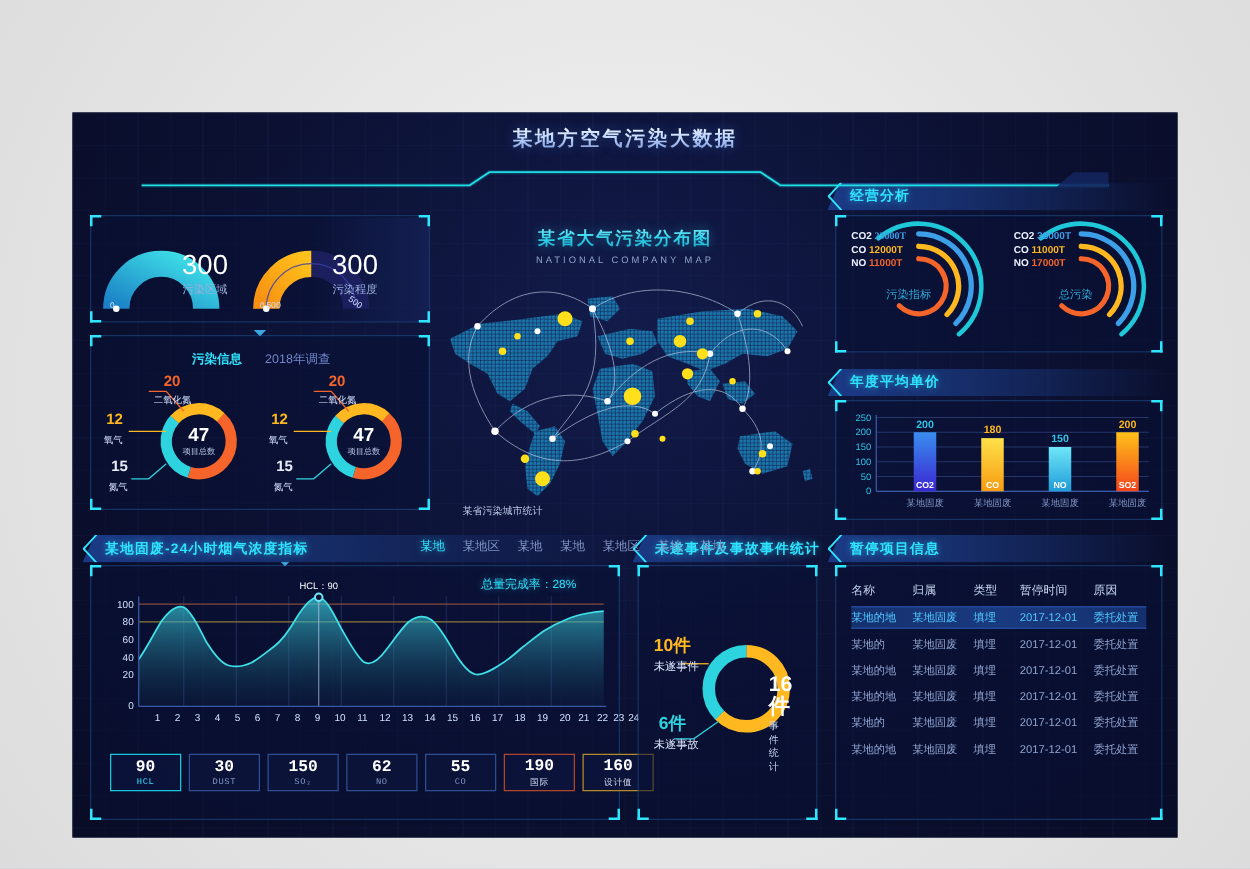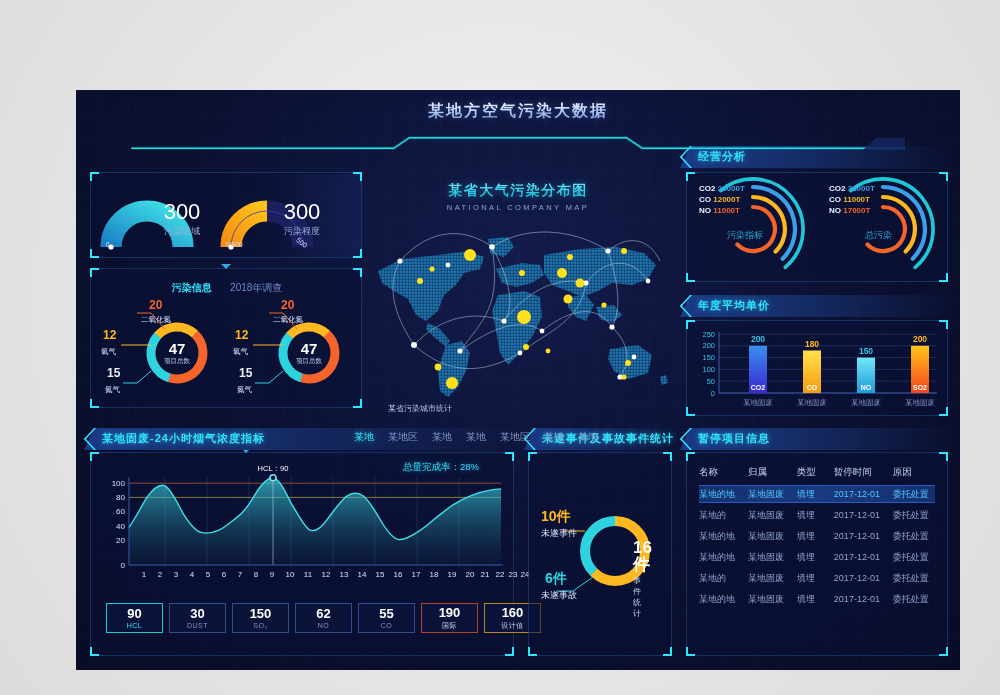--- a/index.html
+++ b/index.html
@@ -3,21 +3,21 @@
 <meta charset="utf-8">
 <title>Air Pollution Big Data Dashboard</title>
 <style>
   * { box-sizing: border-box; margin:0; padding:0; }
   html,body{ width:1000px; height:695px; overflow:hidden; }
   body{
     background: radial-gradient(circle at 50% 45%, #f4f4f4 0%, #e6e6e6 55%, #dcdcdc 100%);
     font-family: "Liberation Sans", sans-serif;
     -webkit-font-smoothing:antialiased;
   }
-  .stage{ position:absolute; left:18px; top:0; width:824px; height:695px; }
+  .stage{ position:absolute; left:0; top:0; width:824px; height:695px; }
 
   
   .dash{
     position:absolute; left:58px; top:90px; width:884px; height:580px;
     background:#0b1030;
     background-image:
       radial-gradient(ellipse at 50% 30%, #121b4a 0%, #0b1030 58%, #080c26 100%);
     overflow:hidden;
   }
   .dash::after{
@@ -72,21 +72,21 @@
 
   svg{ display:block; overflow:visible; }
   .lbl{ font-family:"Liberation Sans", sans-serif; }
 
   
   .tabs{ position:absolute; z-index:6; display:flex; gap:14px; align-items:center; }
   .tab{ font-size:10px; color:#7f93c4; cursor:pointer; white-space:nowrap; }
   .tab.on{ color:#2fe3ff; text-shadow:0 0 6px rgba(47,227,255,.6); }
 
   
-  .statrow{ position:absolute; display:flex; gap:6px; z-index:6; }
+  .statrow{ position:absolute; display:flex; gap:6px; z-index:6;font-family:Liberation Mono, monospace; }
   .stat{
     width:57px; height:30px; border:1px solid #2f4e92; background:rgba(12,20,60,.8);
     display:flex; flex-direction:column; align-items:center; justify-content:center;
   }
   .stat .v{ font-size:13px; font-weight:bold; color:#fff; line-height:13px;}
   .stat .k{ font-size:7px; color:#7f93c4; margin-top:2px; letter-spacing:.5px;}
   .stat.c-cyan{ border-color:#17c8d8; } .stat.c-cyan .k{ color:#2fe3ff; }
   .stat.c-red{ border-color:#b0452c; } .stat.c-red .k{ color:#cfd8ee; }
   .stat.c-gold{ border-color:#b38a2a; } .stat.c-gold .k{ color:#cfd8ee; }
 
@@ -379,21 +379,21 @@
 
     <svg style="position:absolute;left:4px;top:4px;" width="130" height="102" viewBox="0 0 130 102">
       <g transform="translate(62,52)">
         <path d="M0,-42 A42,42 0 0 1 29.7,29.7" fill="none" stroke="#3d9fe8" stroke-width="4.2" stroke-linecap="round"></path>
         <path d="M0,-32 A32,32 0 0 1 22.6,22.6" fill="none" stroke="#ffb81f" stroke-width="4.2" stroke-linecap="round"></path>
         <path d="M0,-22 A22,22 0 1 1 -15.6,15.6" fill="none" stroke="#f4642b" stroke-width="4.2" stroke-linecap="round"></path>
         <path d="M-35.4,-35.4 A50,50 0 1 0 35.4,35.4" fill="none" stroke="#1fc8d8" stroke-width="3.6" stroke-linecap="round" transform="rotate(185)"></path>
       </g>
     </svg>
     <div style="position:absolute;left:12px;top:10px;">
-      <div style="font-size:8px;line-height:11px;"><span style="color:#eef3ff;font-weight:bold;">CO2</span> <span style="color:#3d9fe8;font-weight:bold;">23000T</span></div>
+      <div style="font-size:8px;line-height:11px;"><span style="color:#eef3ff;font-weight:bold;">CO2</span> <span style="color:#3d9fe8;font-weight:bold;font-family:Liberation Serif, serif;">23000T</span></div>
       <div style="font-size:8px;line-height:11px;"><span style="color:#eef3ff;font-weight:bold;">CO</span> <span style="color:#ffb81f;font-weight:bold;">12000T</span></div>
       <div style="font-size:8px;line-height:11px;"><span style="color:#eef3ff;font-weight:bold;">NO</span> <span style="color:#f4642b;font-weight:bold;">11000T</span></div>
     </div>
     <div style="position:absolute;left:40px;top:56px;font-size:9px;color:#2fa8d8;">污染指标</div>
 
     <svg style="position:absolute;left:134px;top:4px;" width="126" height="102" viewBox="0 0 126 102">
       <g transform="translate(62,52)">
         <path d="M0,-42 A42,42 0 0 1 29.7,29.7" fill="none" stroke="#3d9fe8" stroke-width="4.2" stroke-linecap="round"></path>
         <path d="M0,-32 A32,32 0 0 1 22.6,22.6" fill="none" stroke="#ffb81f" stroke-width="4.2" stroke-linecap="round"></path>
         <path d="M0,-22 A22,22 0 1 1 -15.6,15.6" fill="none" stroke="#f4642b" stroke-width="4.2" stroke-linecap="round"></path>

